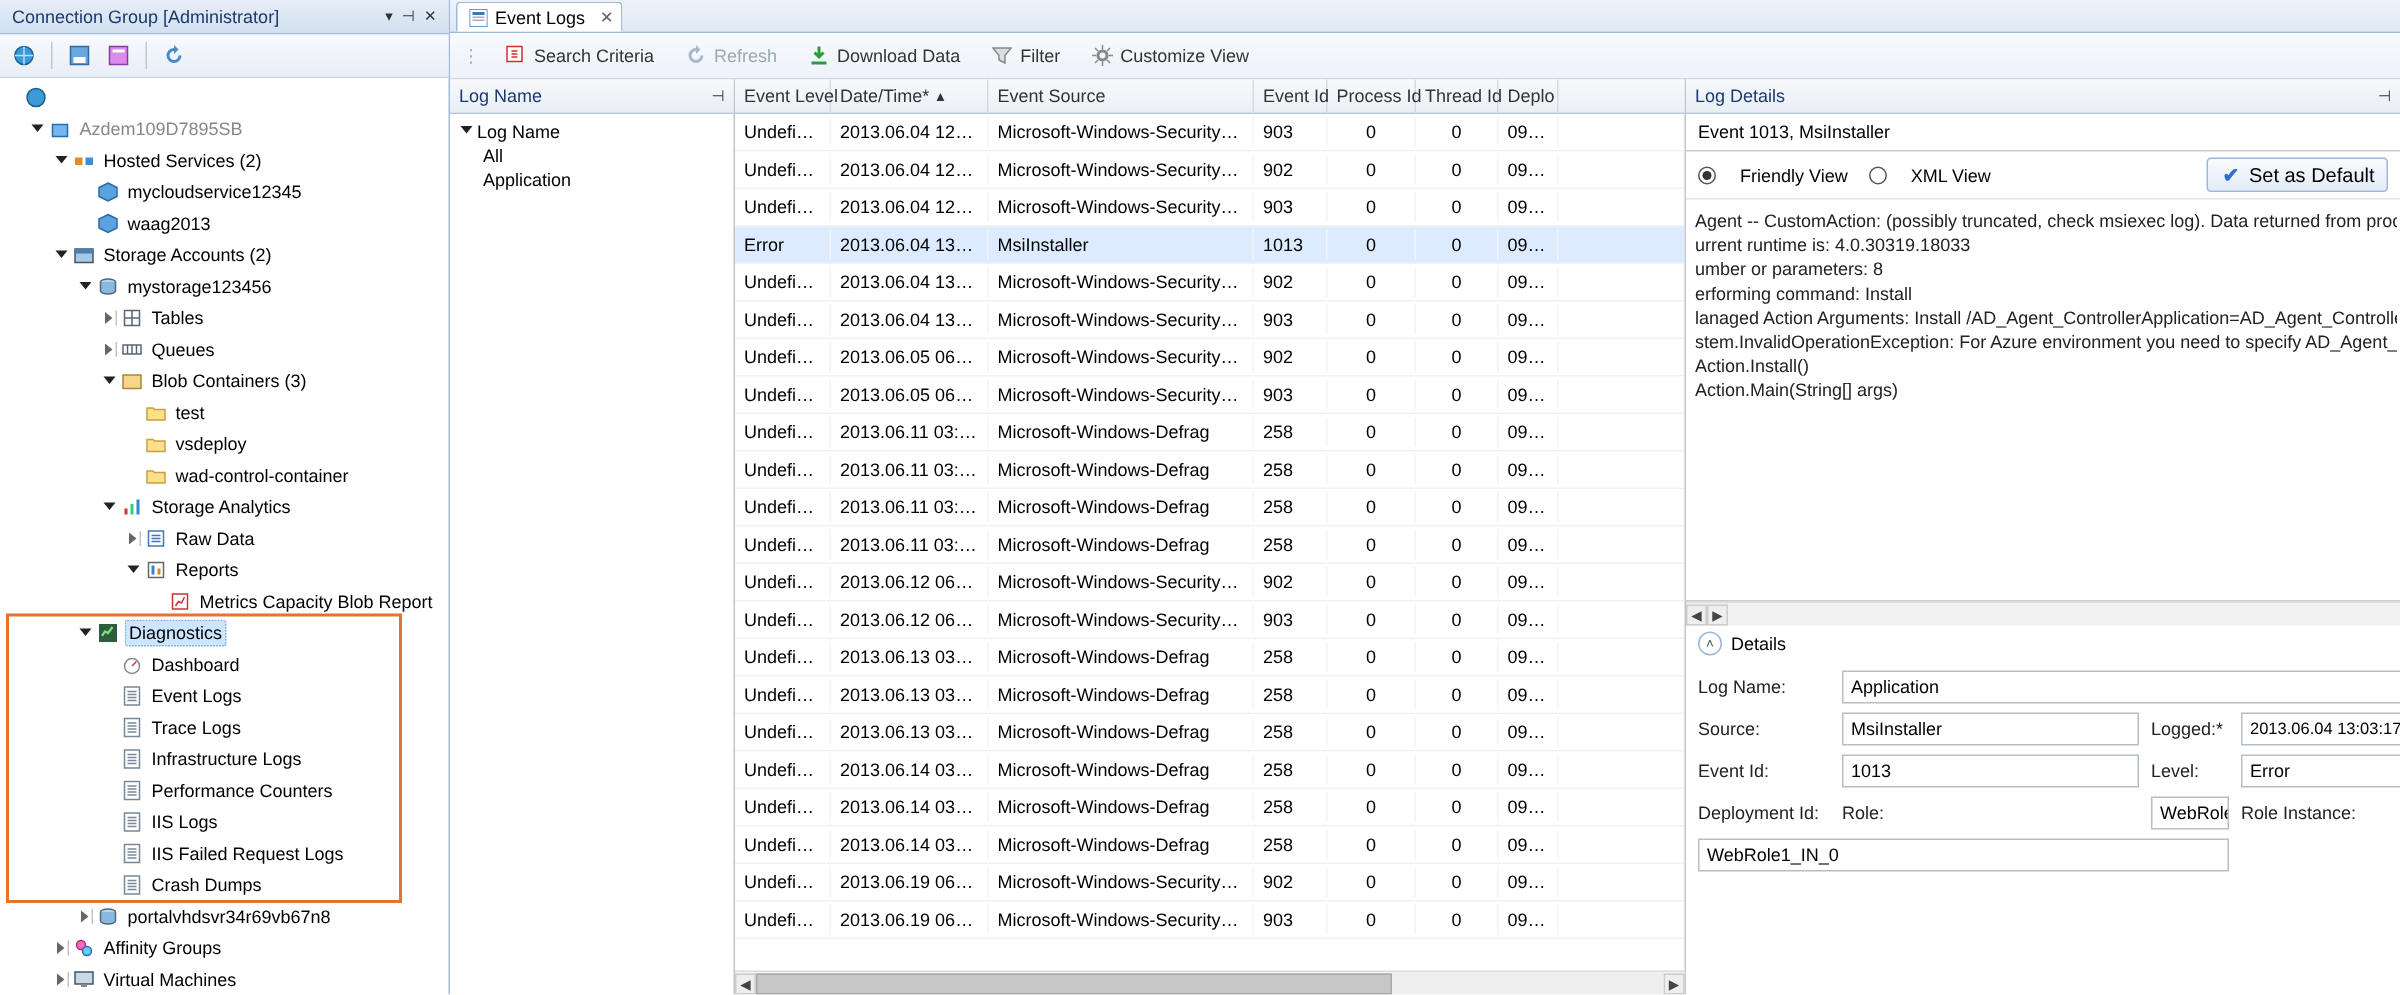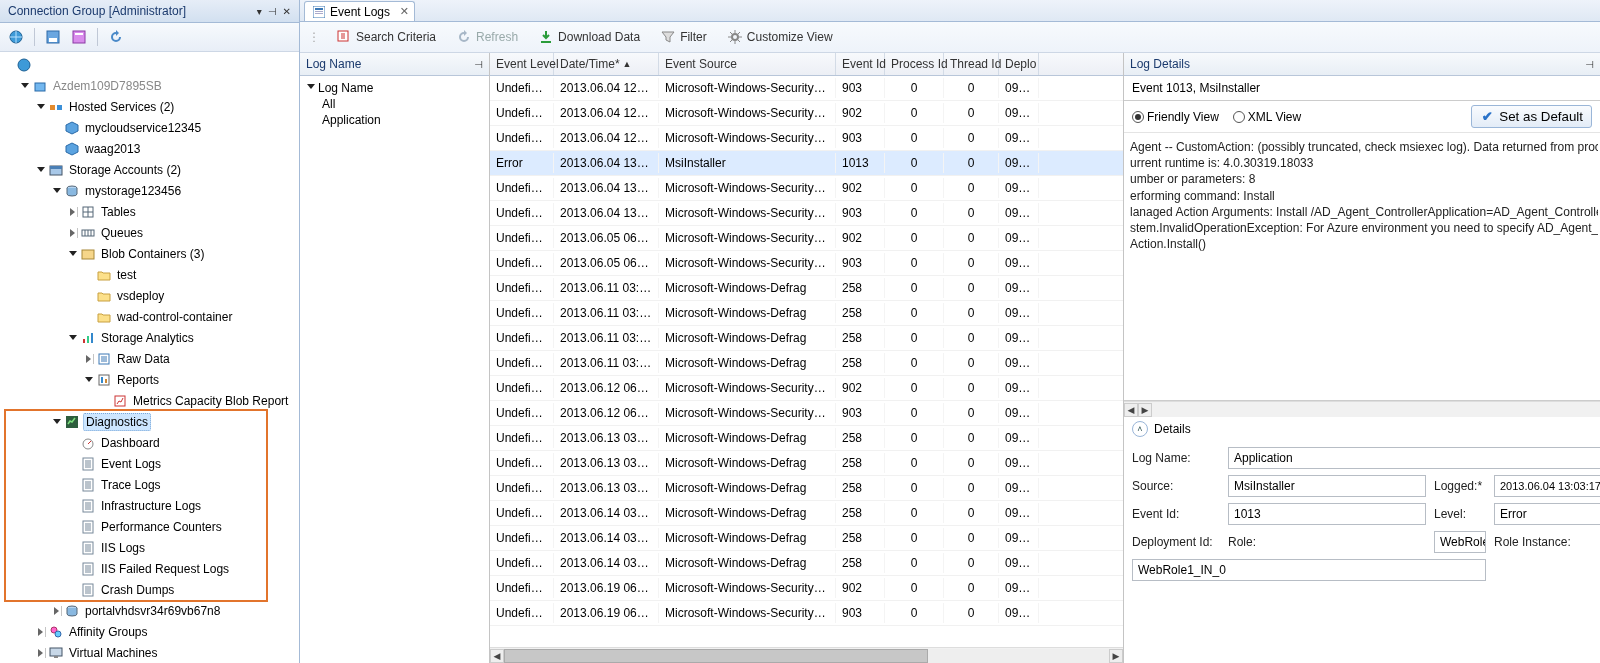--- a/index.html
+++ b/index.html
@@ -109,21 +109,21 @@
   .c-dep { width:40px; }
   .hscroll { height:16px; border-top:1px solid #ddd; background:#f1f1f1; display:flex; align-items:center;}
   .hscroll .track{flex:1;height:14px;background:#eee;position:relative;}
   .hscroll .thumb{position:absolute;height:14px;background:#c7c7c7;border:1px solid #aaa;}
   .sb-btn{width:14px;height:14px;display:flex;align-items:center;justify-content:center;background:#eee;border:1px solid #ccc;font-size:9px;color:#444;}
 
   
   .details-body { flex:1; display:flex; flex-direction:column; }
   .det-title { padding:5px 8px; border-bottom:1px solid #ccc; }
   .det-viewbar { display:flex; align-items:center; padding:4px 8px; gap:14px; border-bottom:1px solid #e4e4e4; }
-  .det-viewbar .radio { display:flex; align-items:center; gap:3px; }
+  .det-viewbar .radio { display:flex; align-items:center; gap:16px; }
   .det-viewbar .setbtn { margin-left:auto; background:linear-gradient(#f9fbfe,#e3ecf7); border:1px solid #9ab6d8; padding:3px 8px; border-radius:3px; display:flex; align-items:center; gap:5px; cursor:pointer;}
   .det-log { padding:6px 2px 6px 6px; flex:0 0 268px; overflow:hidden; font-size:12px; color:#222; line-height:1.35; position:relative; border-bottom:1px solid #ccc;}
   .det-log .line { white-space:nowrap; overflow:hidden; }
   .det-hscroll { height:16px; border-top:1px solid #ddd; background:#f1f1f1; display:flex; align-items:center; }
   .det-section-h { display:flex; align-items:center; gap:6px; padding:4px 8px; }
   .det-section-h .chev { width:16px;height:16px;border:1px solid #9ab6d8;border-radius:8px;display:flex;align-items:center;justify-content:center;font-size:9px;color:#355;}
   .detgrid { padding: 6px 8px 8px 8px; display:grid; grid-template-columns: 88px 198px 52px 120px; gap:6px 8px; align-items:center; }
   .detgrid .lbl { color:#222; }
   .detgrid .val { border:1px solid #b7bdc5; padding:3px 5px; background:#fff; height:22px; display:flex; align-items:center; white-space:nowrap; overflow:hidden; }
   .detgrid .wide { grid-column: span 3; }
@@ -795,20 +795,21 @@
             </button>
         </div>
         <div class="det-log" id="det-log" style="min-height: 268px;">
             <div class="line">Agent -- CustomAction: (possibly truncated, check msiexec log).  Data returned from proce</div>
             <div class="line">urrent runtime is: 4.0.30319.18033</div>
             <div class="line">umber or parameters: 8</div>
             <div class="line">erforming command: Install</div>
             <div class="line">lanaged Action Arguments: Install /AD_Agent_ControllerApplication=AD_Agent_Controller</div>
             <div class="line">stem.InvalidOperationException: For Azure environment you need to specify AD_Agent_Co</div>
             <div class="line">Action.Install()</div>
+            <div class="line">Action.Main(String[] args)</div>
           </div>
         <div class="det-hscroll">
           <div class="sb-btn">◀</div>
           <div class="track">
               <div class="thumb" style="left:18%;width:12%;"></div>
             </div>
           <div class="sb-btn">▶</div>
         </div>
         <div class="det-section-h">
           <span class="chev">˄</span>

